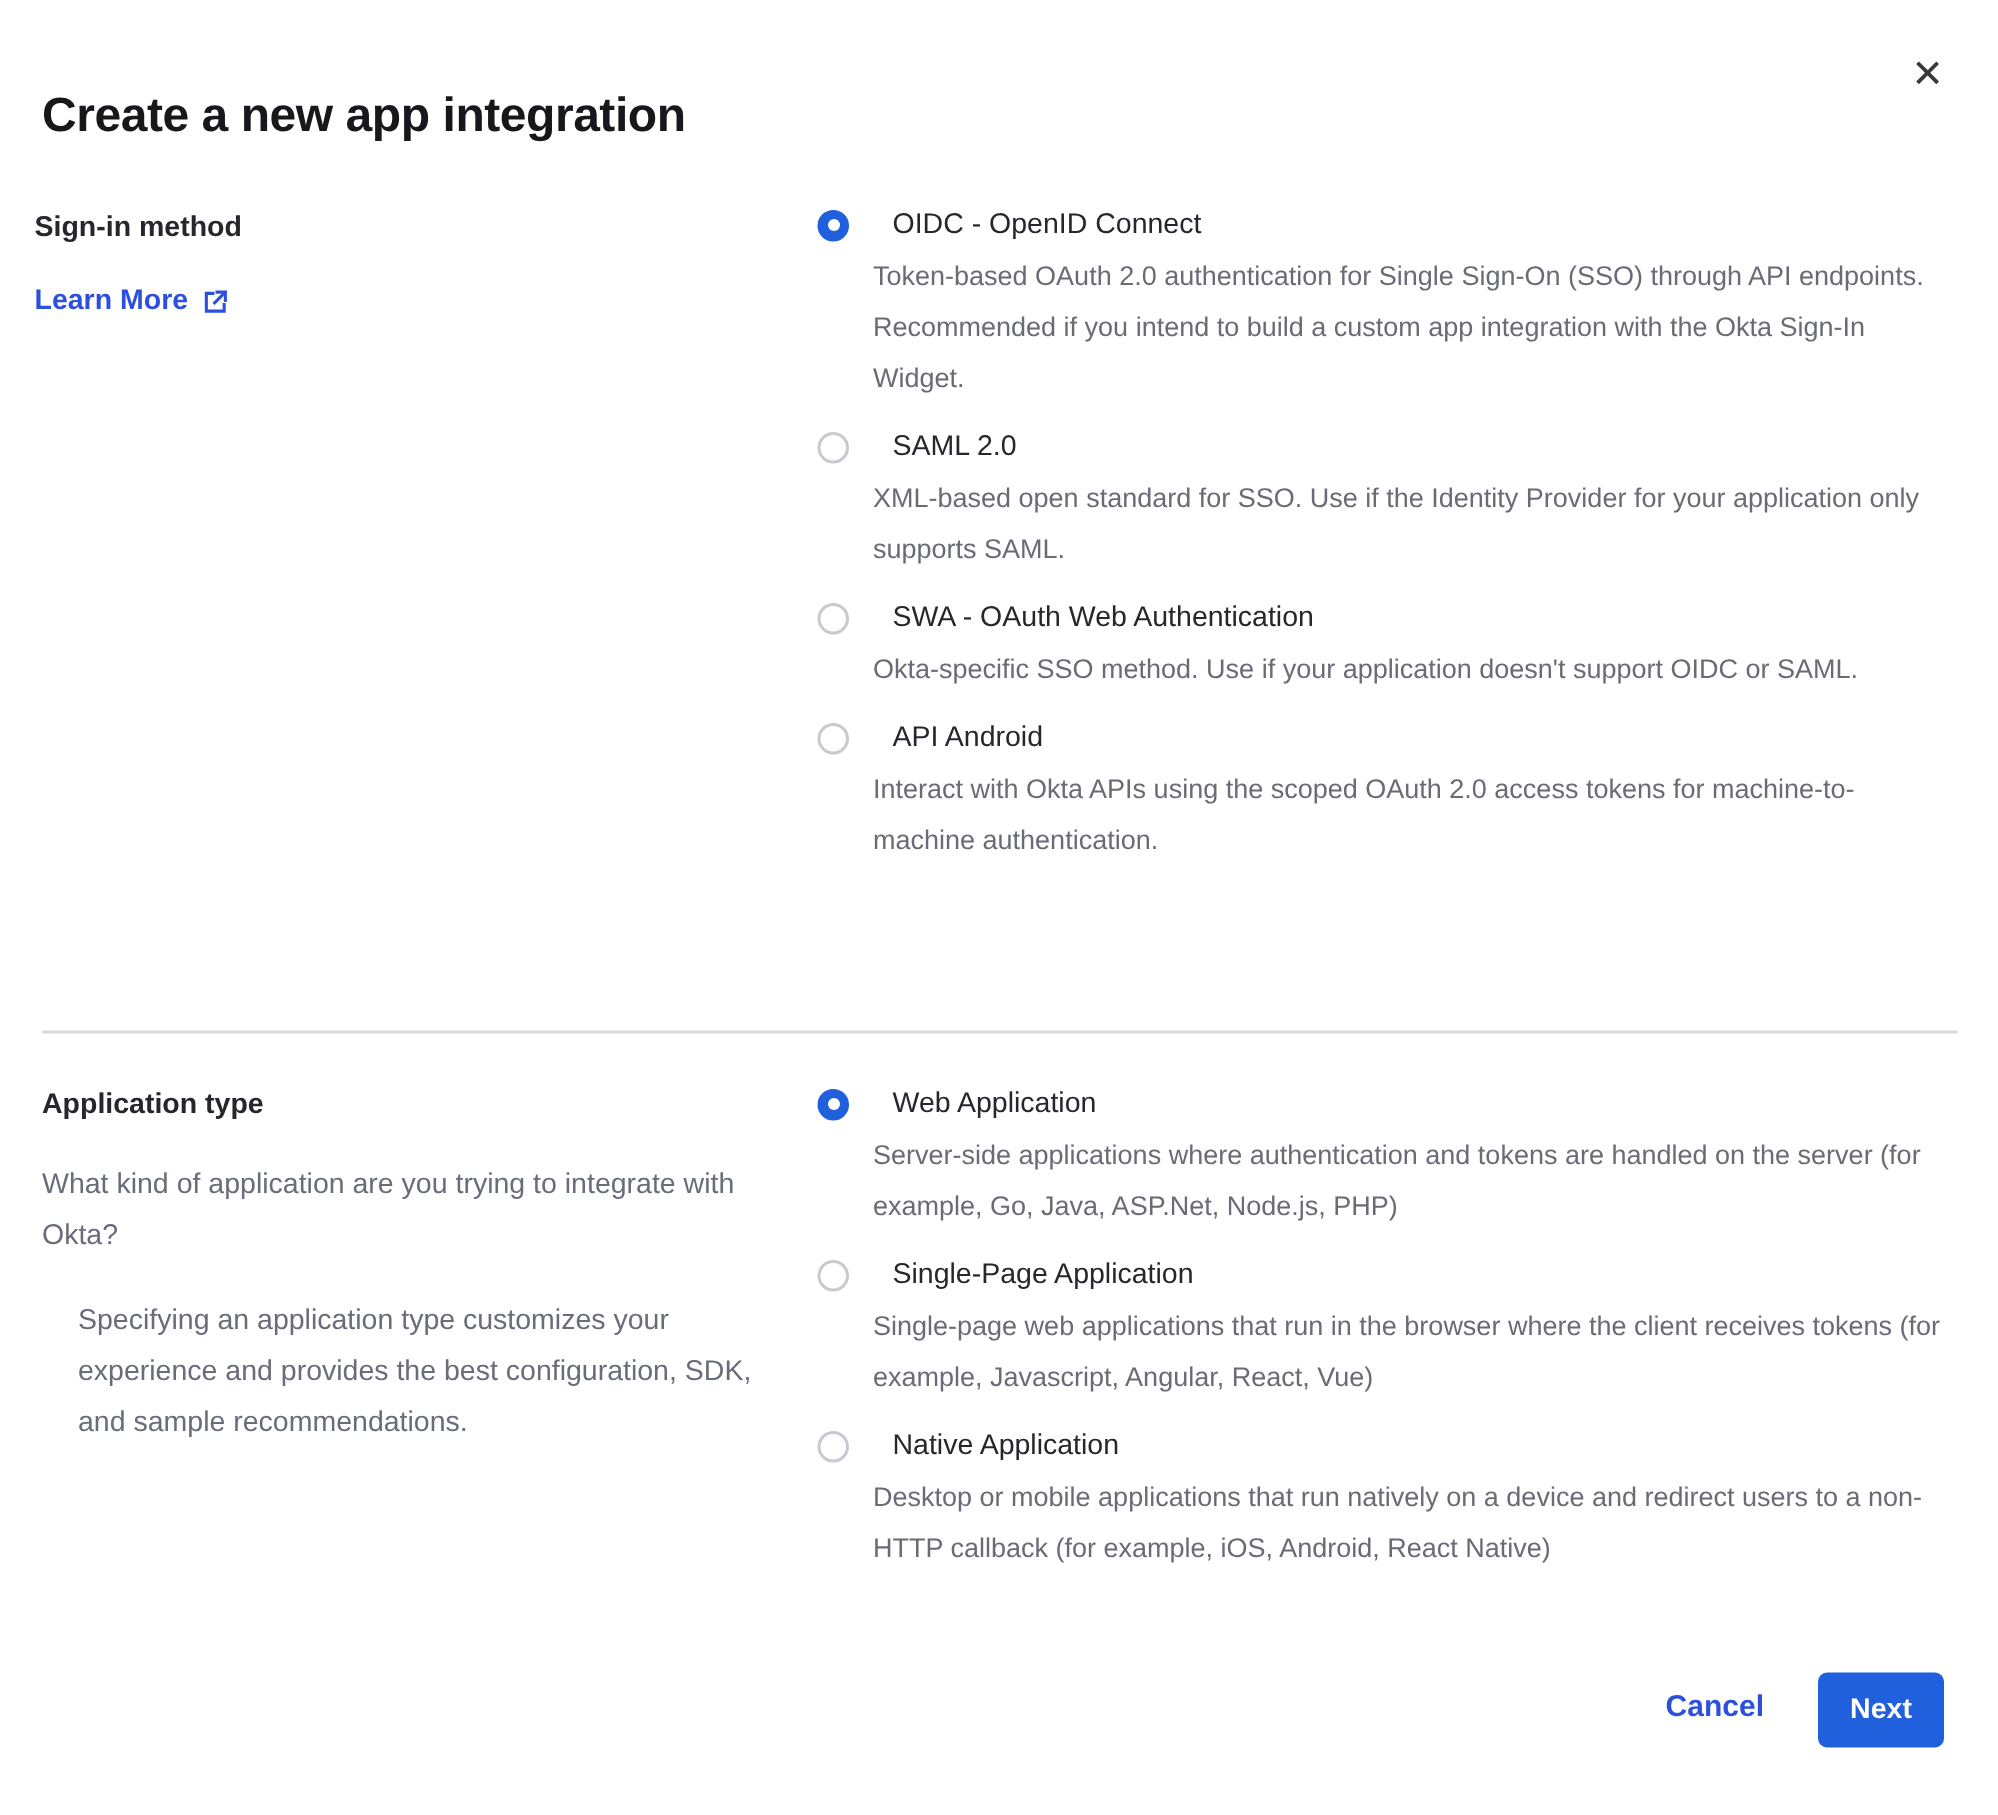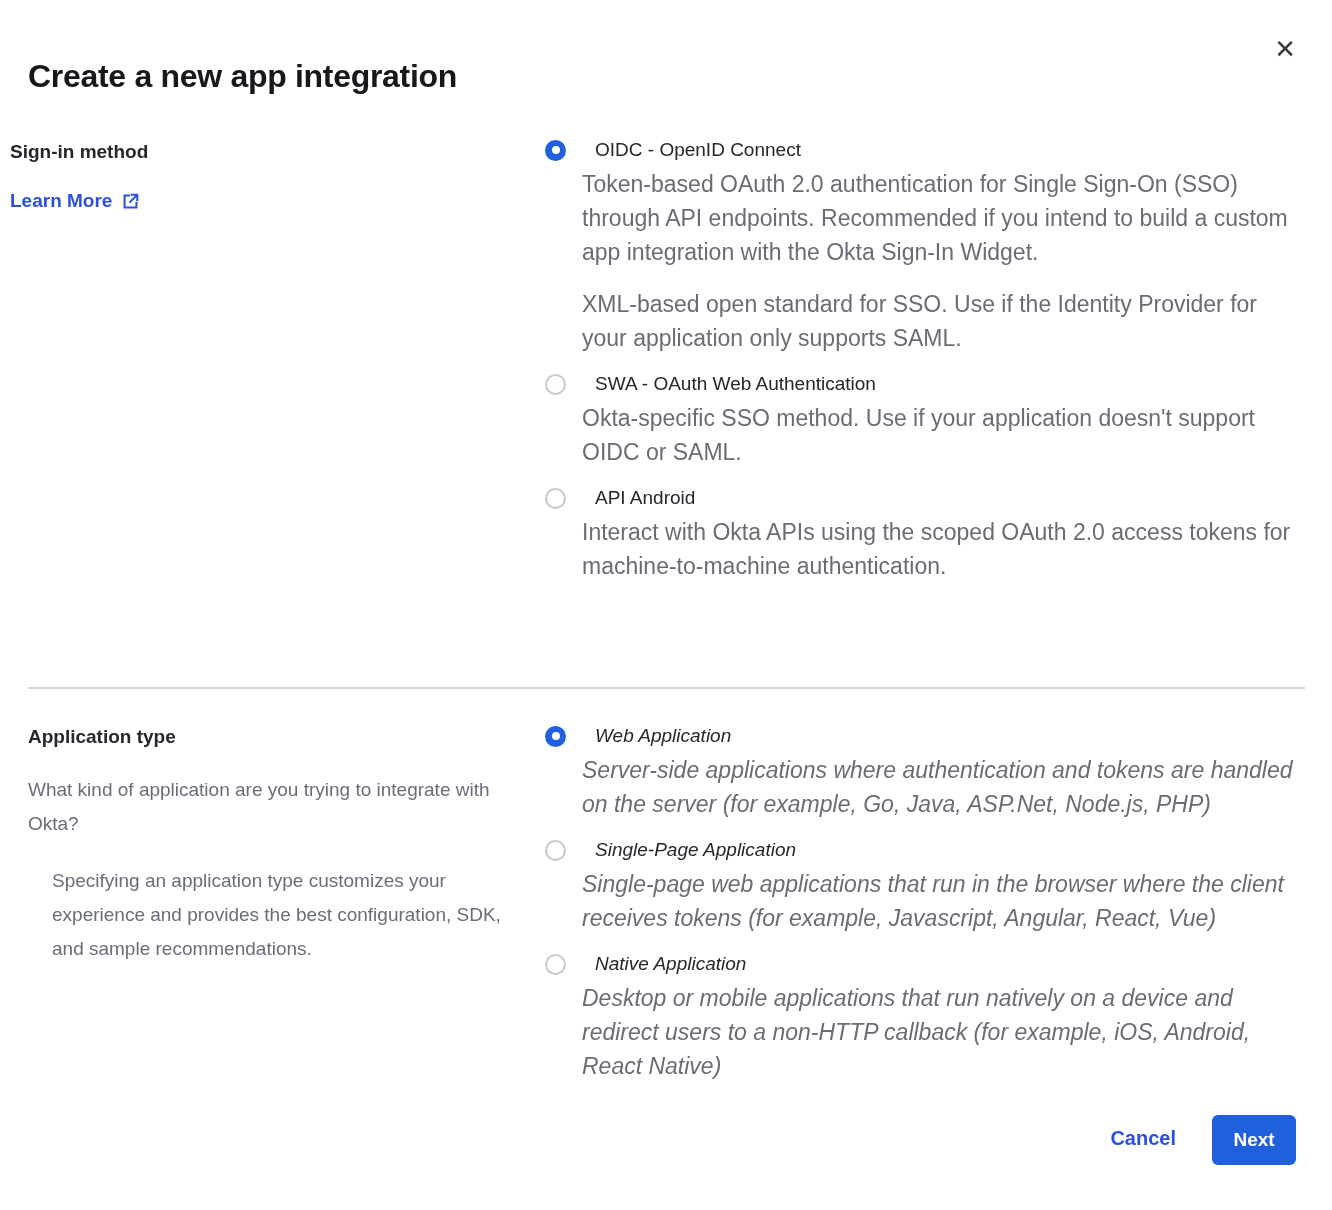--- a/index.html
+++ b/index.html
@@ -12,24 +12,24 @@
     position:absolute; top:36px; right:36px;
     font-size:26px; line-height:1; color:#38383d; cursor:pointer; font-weight:400;
   }
 
   .dialog-title {
     position:absolute; top:58px; left:28px;
     font-size:32px; font-weight:700; color:#17171c; letter-spacing:-0.3px;
   }
 
   
-  .col-left-1  { position:absolute; left:10px;  top:141px; width:480px; }
+  .col-left-1  { position:absolute; left:23px;  top:141px; width:480px; }
   .col-right-1 { position:absolute; left:545px; top:139px; width:760px; }
   .col-left-2  { position:absolute; left:28px;  top:726px; width:484px; }
-  .col-right-2 { position:absolute; left:545px; top:725px; width:760px;font-style:italic; }
+  .col-right-2 { position:absolute; left:545px; top:725px; width:760px; }
 
   .sec-heading { font-size:19px; font-weight:700; color:#26262d; }
 
   .learn-more {
     margin-top:27px; display:flex; align-items:center; gap:9px;
     color:#2c50dd; font-size:19px; font-weight:700; cursor:pointer; width:max-content;justify-content:space-between;
   }
   .learn-more svg { display:block; }
 
   .intro-copy p {
@@ -47,21 +47,21 @@
   .option.selected .radio {
     border:none; background:#2160dd; position:relative;
   }
   .option.selected .radio::after {
     content:""; position:absolute; left:50%; top:50%; transform:translate(-50%,-50%);
     width:8px; height:8px; border-radius:50%; background:#ffffff;
   }
   .option-label { font-size:19px; font-weight:500; color:#26262d; }
   .option-desc {
     margin:6px 0 0 37px; width:714px;
-    font-size:23px; color:#6b6b76; line-height:34px;
+    font-size:18px; color:#6b6b76; line-height:34px;
   }
 
   .divider {
     position:absolute; top:687px; left:28px; width:1277px;
     border-top:2px solid #d9d9dd;
   }
 
   
   .cancel-btn {
     position:absolute; top:1127px; right:156px;
@@ -101,20 +101,24 @@
 
     <div class="option selected">
       <div class="option-head">
         <span class="radio"></span>
         <span class="option-label">OIDC - OpenID Connect</span>
       </div>
       <div class="option-desc">Token-based OAuth 2.0 authentication for Single Sign-On (SSO) through API endpoints. Recommended if you intend to build a custom app integration with the Okta Sign-In Widget.</div>
     </div>
 
     <div class="option">
+      <div class="option-head">
+        <span class="radio"></span>
+        <span class="option-label">SAML 2.0</span>
+      </div>
       <div class="option-desc">XML-based open standard for SSO. Use if the Identity Provider for your application only supports SAML.</div>
     </div>
 
     <div class="option">
       <div class="option-head">
         <span class="radio"></span>
         <span class="option-label">SWA - OAuth Web Authentication</span>
       </div>
       <div class="option-desc">Okta-specific SSO method. Use if your application doesn't support OIDC or SAML.</div>
     </div>

